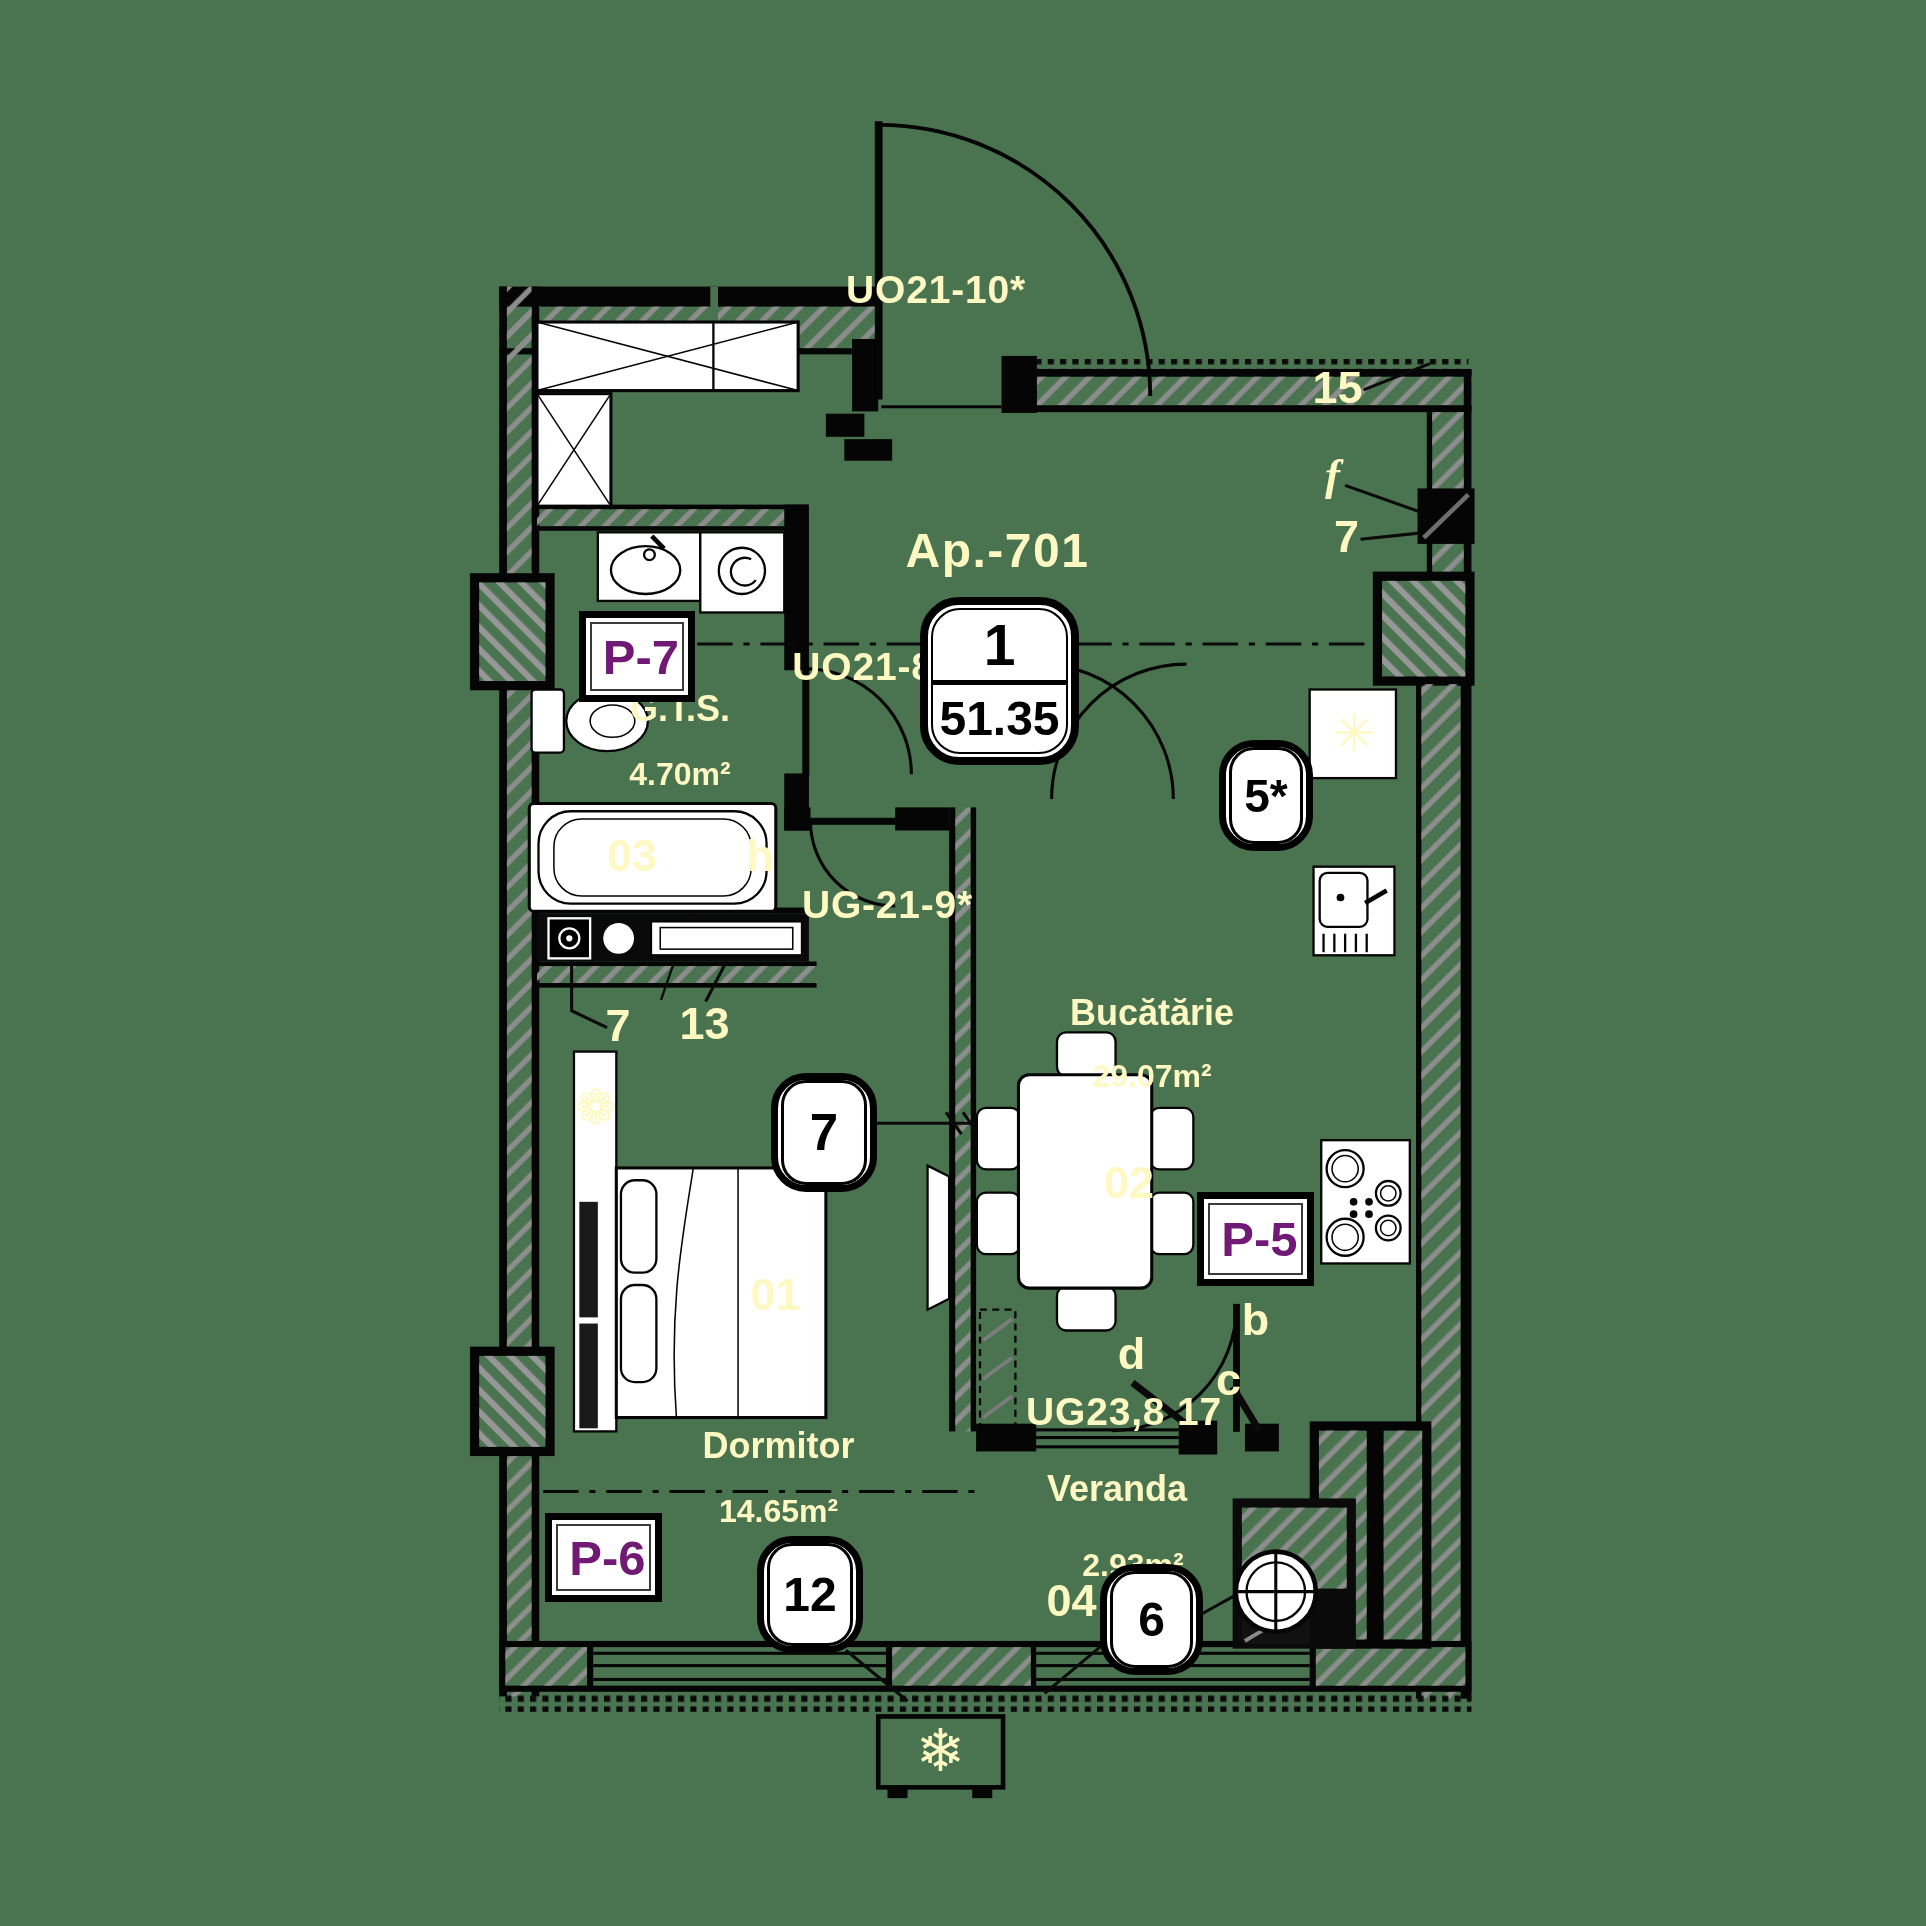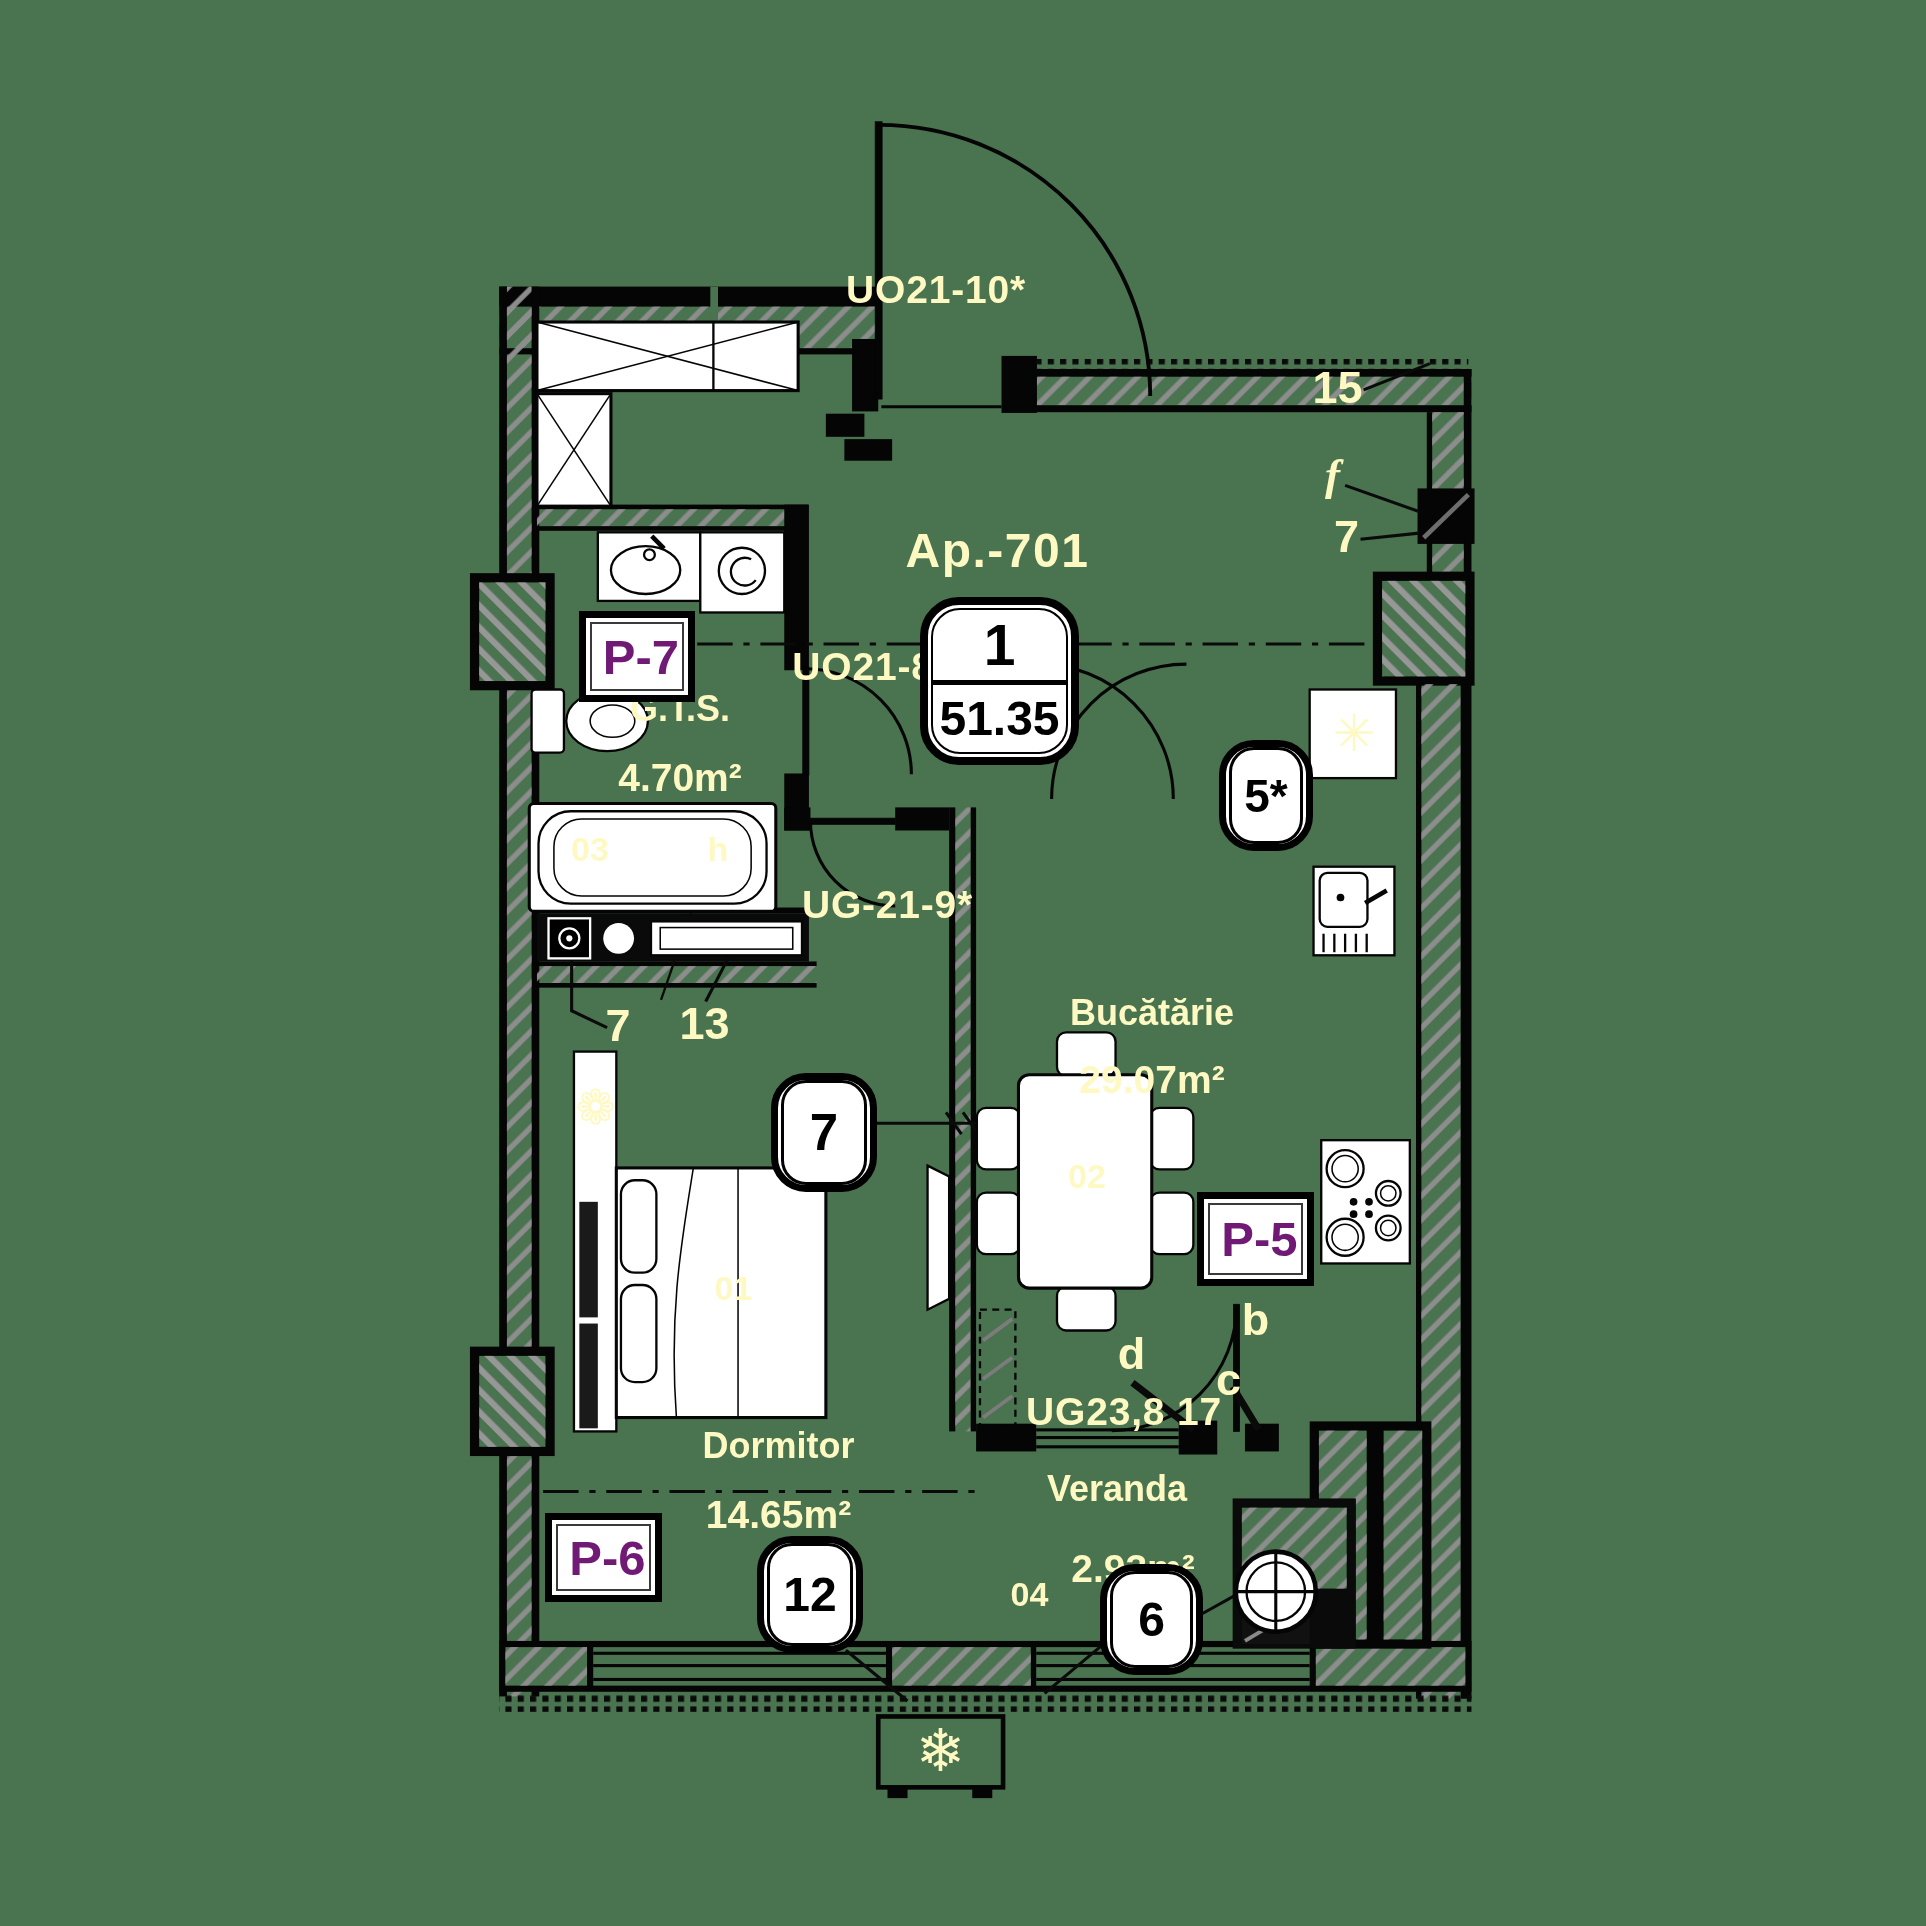--- a/index.html
+++ b/index.html
@@ -1,24 +1,24 @@
 <!DOCTYPE html>
 <html style="font-size:12.3px"><head>
 <meta charset="utf-8">
 <style>
   html,body{margin:0;padding:0;background:#4a7350;}
   #stage{position:relative;width:1926px;height:1926px;background:#4a7350;overflow:hidden;
          font-family:"Liberation Sans", sans-serif;}
   #plan-svg{position:absolute;left:0;top:0;z-index:1;}
   .lbl{position:absolute;z-index:5;color:#fef9c3;font-weight:bold;text-align:center;line-height:1.05;}
   .t-room{font-size:36px;}
-  .t-area{font-size:39px;}
+  .t-area{font-size:32px;}
   .t-door{font-size:39px;letter-spacing:0.8px;}
   .t-call{font-size:45px;}
-  .t-id{font-size:34px;}
+  .t-id{font-size:45px;margin-left:42px;}
   .t-ap{font-size:48px;letter-spacing:1.5px;}
   .t-icon{font-weight:normal;}
   
   .marker{position:absolute;z-index:6;background:#fff;border:7.7px solid #000;border-radius:35px;
           box-sizing:border-box;display:flex;align-items:center;justify-content:center;}
   .marker .inner{width:100%;height:100%;margin:3.1px;border:3.1px solid #000;border-radius:25px;
           box-sizing:border-box;display:flex;align-items:center;justify-content:center;
           font-weight:bold;color:#000;}
   
   #unit-badge{position:absolute;z-index:6;background:#fff;border:8.5px solid #000;border-radius:39px;

